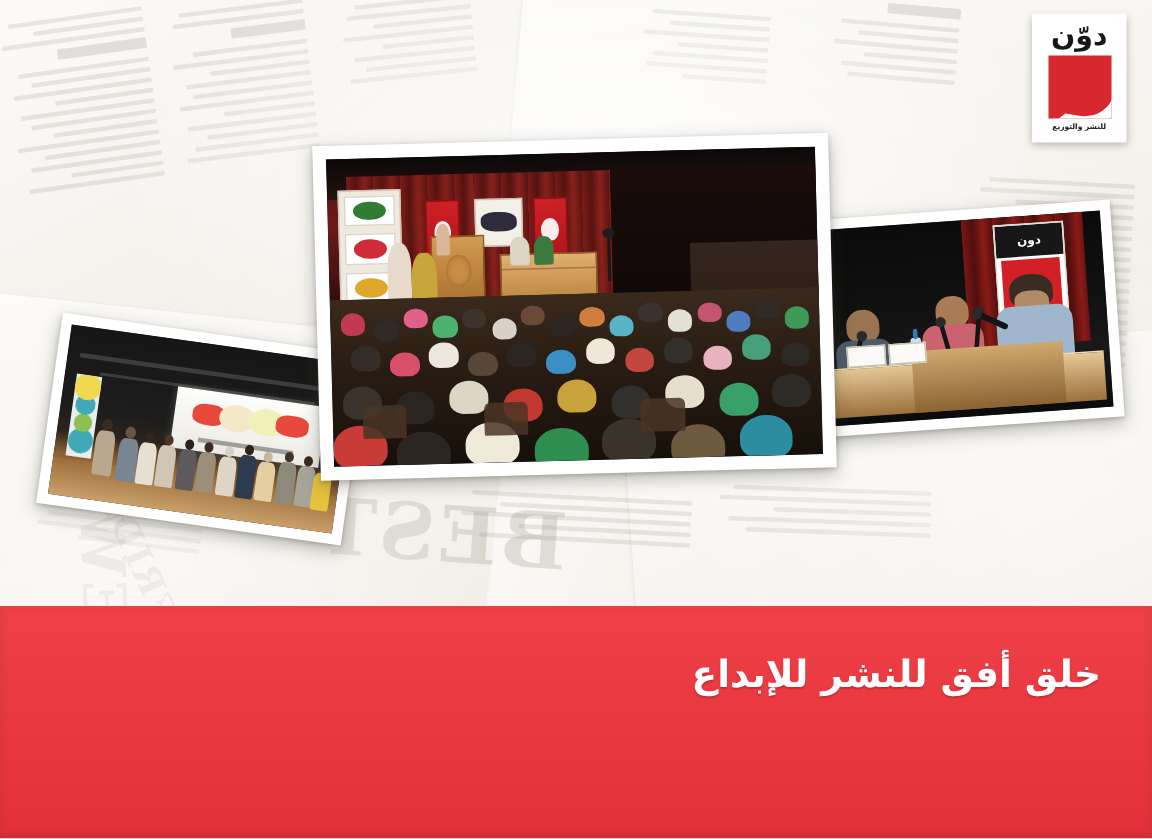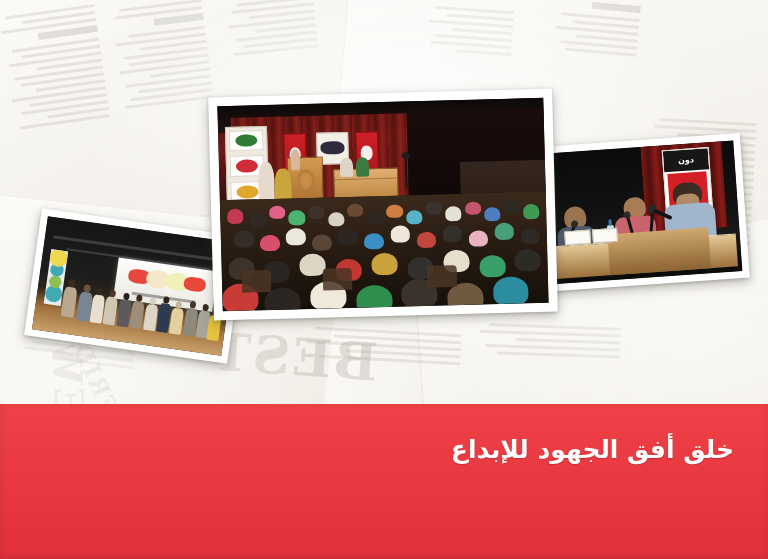--- a/index.html
+++ b/index.html
@@ -637,20 +637,25 @@
         <div class="head" style="left:69%;top:80%;width:11%;height:26%;background:#6f5a3f;"></div>
         <div class="head" style="left:83%;top:76%;width:11%;height:26%;background:#2c8da0;"></div>
 
         <div class="seat" style="left:6%;top:64%;width:9%;height:20%;"></div>
         <div class="seat" style="left:31%;top:64%;width:9%;height:20%;"></div>
         <div class="seat" style="left:63%;top:64%;width:9%;height:20%;"></div>
       </div>
     </div>
   </div>
 
+  <div id="logo-card">
+    <div id="logo-word">دوّن</div>
+    <div id="logo-mark"></div>
+    <div id="logo-sub">للنشر والتوزيع</div>
+  </div>
 
   <div id="banner">
     <div id="headline">
-      <span class="hl-line">خلق أفق الجهود للإبداع</span>
+      <span class="hl-line">خلق أفق للنشر للإبداع</span>
     </div>
   </div>
 
 </div>
 
 </body></html>

